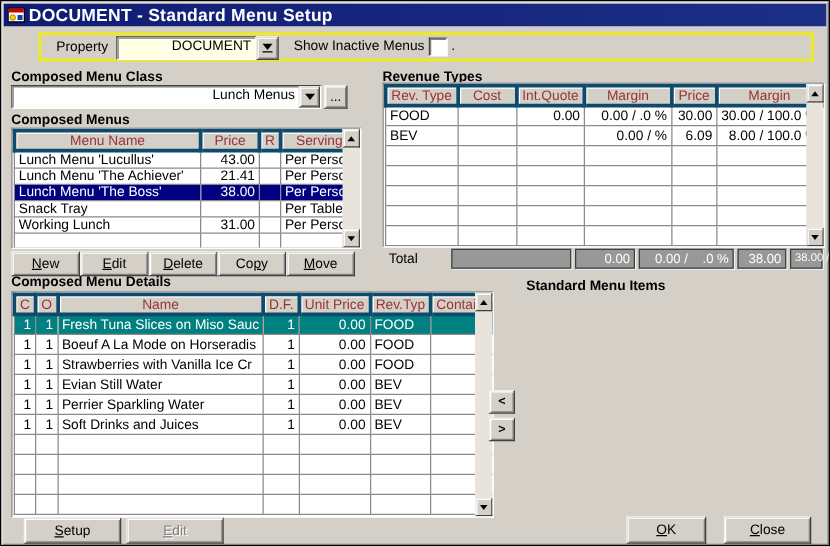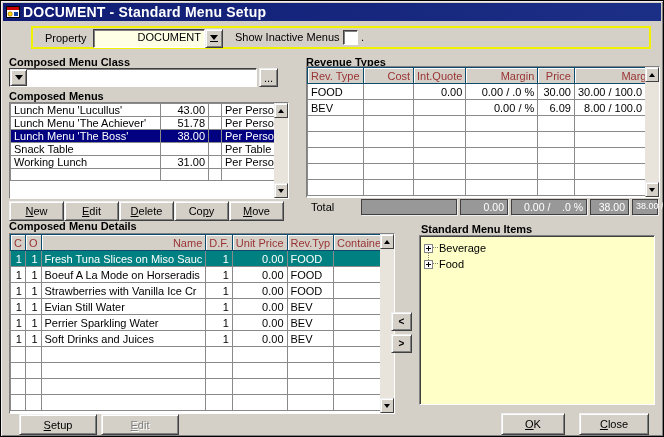--- a/index.html
+++ b/index.html
@@ -30,22 +30,22 @@
   .tri-down{width:0;height:0;border-left:4px solid transparent;border-right:4px solid transparent;border-top:5px solid #000;}
   .tri-up{width:0;height:0;border-left:4px solid transparent;border-right:4px solid transparent;border-bottom:5px solid #000;}
   .underbar{width:8px;height:1px;background:#000;margin-top:1px;}
   .checkbox{width:13px;height:13px;background:#fff;border:1px solid;border-color:#404040 #fff #fff #404040;
     box-shadow:inset 1px 1px 0 #808080;}
 
   
   .tblwrap{position:absolute;background:#fff;border:1px solid;border-color:#808080 #fff #fff #808080;overflow:hidden;}
   table.grid{border-collapse:collapse;table-layout:fixed;width:auto;}
   table.grid th,table.grid td{border:1px solid #8a8a8a;padding:0 3px;overflow:hidden;white-space:nowrap;box-sizing:border-box;}
-  table.grid th{background:#d4d0c8;color:#993333;font-weight:normal;text-align:right;
-    border:1px solid #0c4a6e;box-shadow:inset 1px 1px 0 #fff;font-size:11px;height:16px;}
+  table.grid th{background:#d4d0c8;color:#993333;font-weight:normal;text-align:center;
+    border:3px solid #0c4a6e;box-shadow:inset 1px 1px 0 #fff;font-size:11px;height:16px;}
   table.grid td{background:#fff;font-size:11px;}
   tr.sel-navy td{background:#000080;color:#fff;}
   tr.sel-teal td{background:#008080;color:#fff;}
   td.num{text-align:right;}
   td.pre{white-space:pre;text-align:right;}
   .details td{font-size:10px;}
   .details th{font-size:10px;}
 
   
   .sb{position:absolute;top:0;bottom:0;right:0;width:14px;background:#e8e4dc;}
@@ -99,59 +99,66 @@
         </span>
     </div>
     <span class="abs" style="left:202px;top:3px;">Show Inactive Menus</span>
     <div class="checkbox abs" style="left:310px;top:2px;"></div>
     <span class="abs" style="left:328px;top:3px;">.</span>
   </div>
 
   <span class="abs lbl" style="left:8px;top:55px;">Composed Menu Class</span>
 
   <div class="combo sunkfield abs" style="left:8px;top:67px;width:246px;height:17px;">
+    <div class="fld">Lunch Menus</div>
     <div class="btn" style="width:15px;">
       <span class="tri-down"></span>
     </div>
   </div>
   <div class="btn abs" style="left:258px;top:67px;width:17px;height:17px;">
     <span style="line-height:4px;">...</span>
   </div>
 
   <span class="abs lbl" style="left:8px;top:89px;">Composed Menus</span>
 
   <div class="tblwrap" style="left:8px;top:101px;width:278px;height:95px;">
     <table class="grid">
       <colgroup>
           <col style="width:150px">
           <col style="width:48px">
           <col style="width:13px">
           <col style="width:51px">
         </colgroup>
       <tbody>
+          <tr>
+        <th>Menu Name</th>
+        <th>Price</th>
+        <th>R</th>
+        <th>Serving</th>
+      </tr>
       <tr style="height:13px;">
         <td>Lunch Menu 'Lucullus'</td>
         <td class="num">43.00</td>
         <td></td>
         <td>Per Person</td>
       </tr>
       <tr style="height:13px;">
         <td>Lunch Menu 'The Achiever'</td>
-        <td class="num">51.78</td>
+        <td class="num">21.41</td>
         <td></td>
         <td>Per Person</td>
       </tr>
       <tr class="sel-navy" style="height:13px;">
         <td>Lunch Menu 'The Boss'</td>
         <td class="num">38.00</td>
         <td></td>
         <td>Per Person</td>
       </tr>
       <tr style="height:13px;">
-        <td>Snack Table</td>
+        <td>Snack Tray</td>
         <td class="num"></td>
         <td></td>
         <td>Per Table</td>
       </tr>
       <tr style="height:13px;">
         <td>Working Lunch</td>
         <td class="num">31.00</td>
         <td></td>
         <td>Per Person</td>
       </tr>
@@ -418,32 +425,19 @@
   </div>
 
   <div class="btn abs" style="left:390px;top:311px;width:19px;height:17px;font-size:10px;font-weight:bold;">
       <span>&lt;</span>
     </div>
   <div class="btn abs" style="left:390px;top:333px;width:19px;height:17px;font-size:10px;font-weight:bold;">
       <span>&gt;</span>
     </div>
 
   <span class="abs lbl" style="left:420px;top:222px;">Standard Menu Items</span>
-  <div class="tree">
-    <div class="treevline"></div>
-    <div class="treeitem">
-      <span class="plusbox"></span>
-      <span class="treedash"></span>
-      <span class="treelabel">Beverage</span>
-    </div>
-    <div class="treeitem">
-      <span class="plusbox"></span>
-      <span class="treedash"></span>
-      <span class="treelabel">Food</span>
-    </div>
-  </div>
 
   <div class="btn abs" style="left:18px;top:413px;width:76px;height:19px;"><u>S</u>etup</div>
   <div class="btn abs disabled" style="left:100px;top:413px;width:76px;height:19px;"><u>E</u>dit</div>
   <div class="btn abs" style="left:500px;top:412px;width:62px;height:20px;"><u>O</u>K</div>
   <div class="btn abs" style="left:578px;top:412px;width:68px;height:20px;"><u>C</u>lose</div>
 
 </div>
 
 </body></html>

